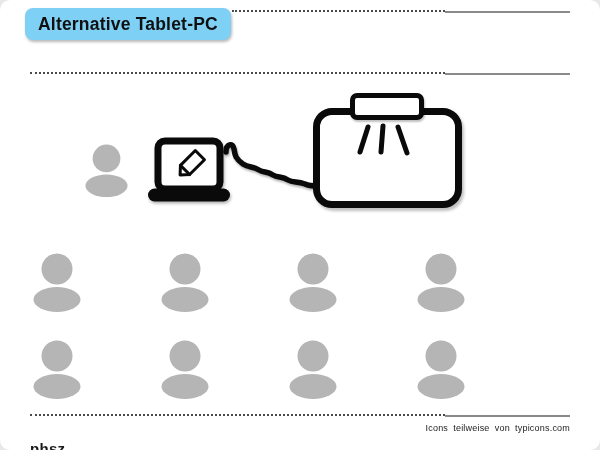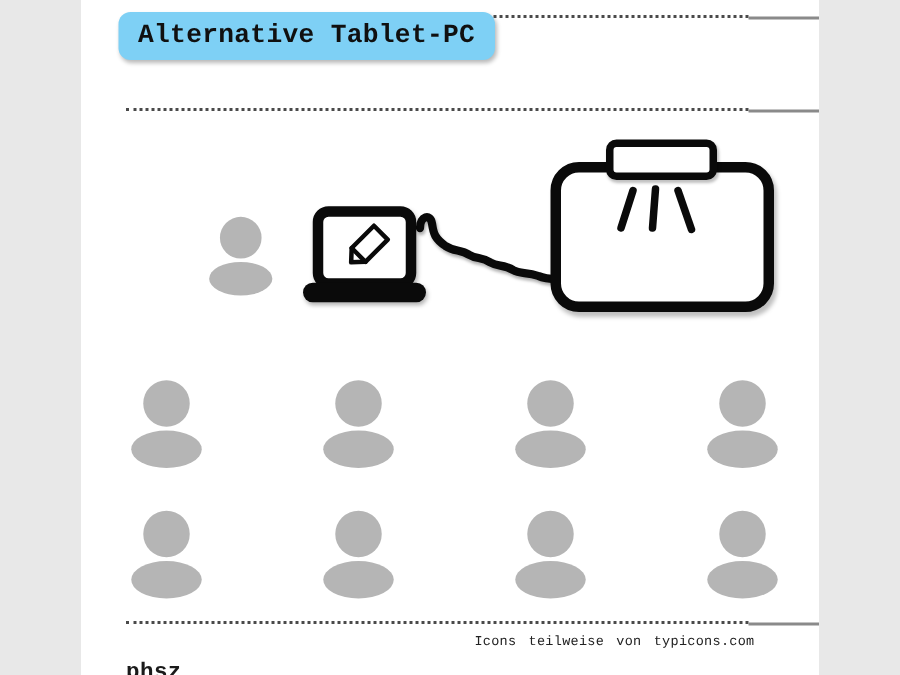--- a/index.html
+++ b/index.html
@@ -1,19 +1,20 @@
 <!DOCTYPE html>
 <html style="--page-bg: #ffffff; --title-bg: #7ed0f5; --title-text: #101010; --person: #b5b5b5; --icon: #0a0a0a; --rule-dot: #4a4a4a; --rule-solid: #8a8a8a;"><head>
 <meta charset="utf-8">
 <style>
   html,body { margin:0; padding:0; background:#e8e8e8; }
   .canvas {
-    position:relative; width:492px; height:450px; margin:0 auto;
+    position:relative; width:600px; height:450px; margin:0 auto;
     background:var(--page-bg,#fff); overflow:hidden;
-    font-family:Liberation Mono, monospace;
+    font-family:Liberation Sans, sans-serif;
+    border-radius:10px;
   }
 
   
   .title-box {
     position:absolute; left:25px; top:8px; height:32px; line-height:32px;
     padding:0 13px; border-radius:8px;
     background:var(--title-bg,#7ed0f5); color:var(--title-text,#101010);
     font-size:17.5px; font-weight:bold; letter-spacing:0.2px;
     box-shadow:1px 2px 3px rgba(0,0,0,0.28); z-index:5; white-space:nowrap;
   }
@@ -51,21 +52,21 @@
   }
   .rays { position:absolute; left:352px; top:122px; z-index:4; }
   .rays line { stroke:var(--icon,#0a0a0a); stroke-width:5; stroke-linecap:round; }
 
   
   .brand {
     position:absolute; left:30px; top:440px; font-size:15px; font-weight:bold;
     color:#1a1a1a; letter-spacing:0.3px;
   }
   .credits {
-    position:absolute; right:43px; top:423px; font-size:9px; color:#222;
+    position:absolute; right:30px; top:423px; font-size:9px; color:#222;
     word-spacing:2.5px; letter-spacing:0.2px;
   }
 
   .icon-stroke { stroke:var(--icon,#0a0a0a); }
 </style>
 </head>
 <body>
 
 <div class="canvas">
 

